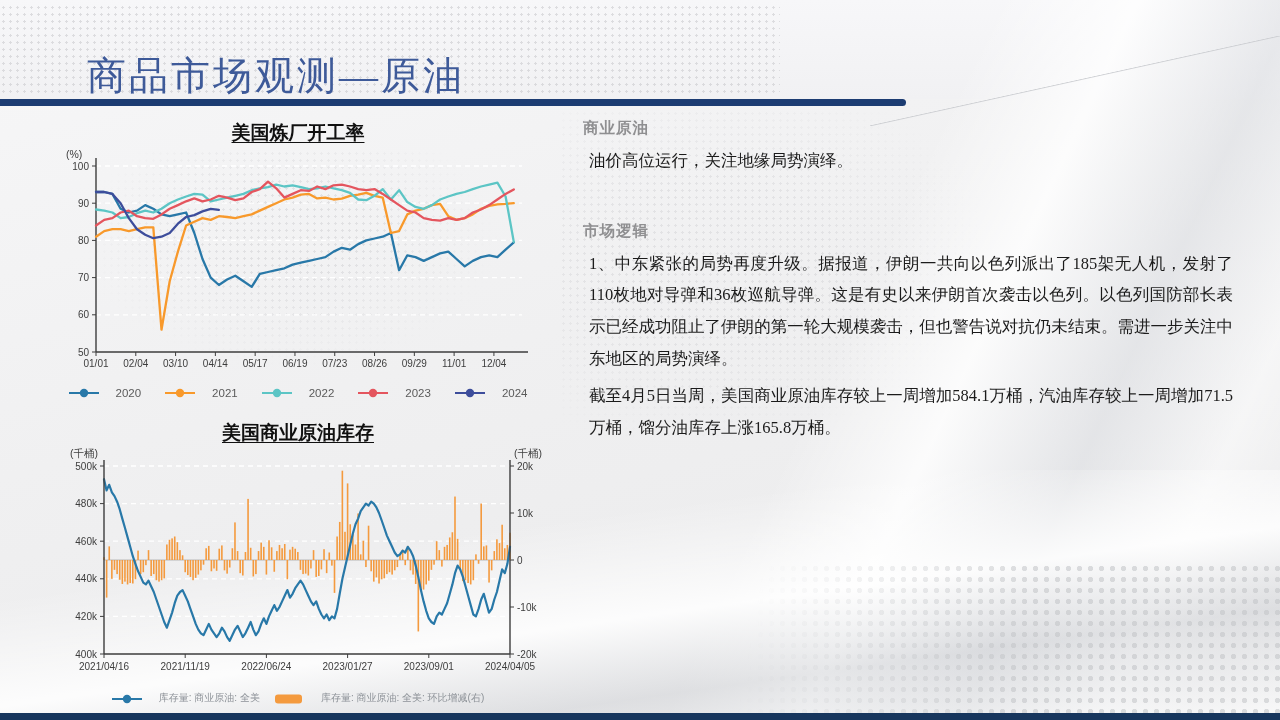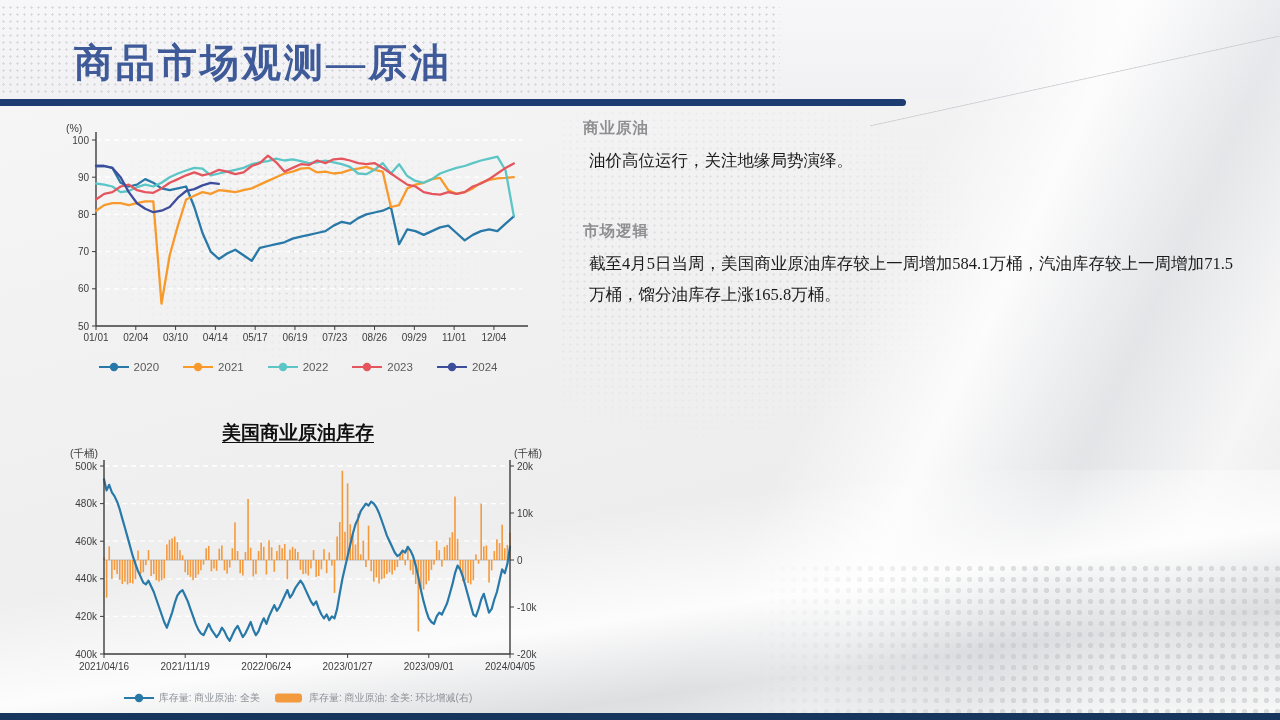--- a/index.html
+++ b/index.html
@@ -25,33 +25,33 @@
   .sw1{position:absolute;right:0;top:0;width:660px;height:720px;pointer-events:none;
     background:linear-gradient(115deg,transparent 38%,rgba(255,255,255,.8) 52%,rgba(220,222,226,.55) 68%,rgba(255,255,255,.5) 82%,transparent 92%);}
   .sw2{position:absolute;left:0;bottom:0;width:1280px;height:250px;pointer-events:none;
     background:linear-gradient(172deg,transparent 30%,rgba(255,255,255,.85) 55%,rgba(208,210,214,.5) 74%,rgba(255,255,255,.75) 100%);}
   .sw-edge{position:absolute;left:870px;top:36px;width:410px;height:90px;pointer-events:none;
     background:linear-gradient(to bottom right,transparent 49.5%,#c9cbcf 49.9%,transparent 50.5%);opacity:.9;}
   .rule{position:absolute;left:0;top:99px;width:906px;height:7px;background:#1c3c72;
     border-radius:0 10px 10px 0;}
   .bottom-bar{position:absolute;left:0;bottom:0;width:100%;height:7px;background:#17365d;}
   
-  .title{position:absolute;left:74px;top:36px;margin:0;font-size:39px;font-weight:700;
+  .title{position:absolute;left:74px;top:36px;margin:13px;font-size:39px;font-weight:400;
     letter-spacing:3px;color:#3e5a99;font-family:"Liberation Serif",serif;}
   
   .chart-block{position:absolute;left:58px;width:480px;}
   #blk1{top:120px;} #blk2{top:420px;}
   .chart-title{text-align:center;font-size:19px;font-weight:700;color:#101010;
     font-family:"Liberation Serif",serif;}
   .chart-title span{text-decoration:underline;text-underline-offset:3px;}
   .legend{display:flex;justify-content:center;align-items:center;margin-top:1px;
     font-family:"Liberation Sans",sans-serif;}
   #legend1{gap:24px;font-size:11.5px;color:#5a5a5a;}
   #legend2{gap:14px;font-size:10px;color:#8d9298;}
-  .lg-item{display:inline-flex;align-items:center;gap:5px;white-space:nowrap;}
+  .lg-item{display:inline-flex;align-items:flex-end;gap:17px;white-space:nowrap;}
   
   .text-col{position:absolute;left:583px;top:118px;width:650px;}
   .sec-h{font-family:"Liberation Sans",sans-serif;font-size:15.5px;font-weight:600;
     color:#8f8f91;letter-spacing:1px;margin:0;}
   .sec-b{font-size:16.5px;line-height:1.92;color:#1b1b1b;margin:6px 0 0 6px;text-align:justify;}
   .mt-logic{margin-top:44px;} .mt-core{margin-top:30px;}
   .footer-source{position:absolute;right:10px;top:684px;font-size:17.5px;color:#2d2d2d;
     font-family:"Liberation Serif",serif;}
   svg{display:block;}
 </style>
@@ -65,20 +65,21 @@
   <div class="dots dots-c"></div>
   <div class="rule"></div>
   <div class="sw1"></div>
   <div class="sw2"></div>
   <div class="sw-edge"></div>
   <div class="dots-hex"></div>
 
   <h1 class="title">商品市场观测—原油</h1>
 
   <div class="chart-block" id="blk1">
+    <div class="chart-title"><span>美国炼厂开工率</span></div>
     <svg id="chart1svg" width="480" height="240" viewBox="0 0 480 240">
         <line x1="38" y1="20" x2="464" y2="20" stroke="#ffffff" stroke-width="1.3" stroke-dasharray="5 4"></line>
         <line x1="34" y1="20" x2="38" y2="20" stroke="#3d3d3d" stroke-width="1"></line>
         <text x="31" y="23.5" text-anchor="end" font-size="10" fill="#3d3d3d" font-family="&quot;Liberation Sans&quot;,sans-serif">100</text>
         <line x1="38" y1="57.19999999999999" x2="464" y2="57.19999999999999" stroke="#ffffff" stroke-width="1.3" stroke-dasharray="5 4"></line>
         <line x1="34" y1="57.19999999999999" x2="38" y2="57.19999999999999" stroke="#3d3d3d" stroke-width="1"></line>
         <text x="31" y="60.69999999999999" text-anchor="end" font-size="10" fill="#3d3d3d" font-family="&quot;Liberation Sans&quot;,sans-serif">90</text>
         <line x1="38" y1="94.4" x2="464" y2="94.4" stroke="#ffffff" stroke-width="1.3" stroke-dasharray="5 4"></line>
         <line x1="34" y1="94.4" x2="38" y2="94.4" stroke="#3d3d3d" stroke-width="1"></line>
         <text x="31" y="97.9" text-anchor="end" font-size="10" fill="#3d3d3d" font-family="&quot;Liberation Sans&quot;,sans-serif">80</text>
@@ -380,17 +381,18 @@
           </svg>
           <span>库存量: 商业原油: 全美: 环比增减(右)</span>
         </span>
       </div>
   </div>
 
   <div class="text-col">
     <p class="sec-h">商业原油</p>
     <p class="sec-b">油价高位运行，关注地缘局势演绎。</p>
     <p class="sec-h mt-logic">市场逻辑</p>
+    <p class="sec-b">1、中东紧张的局势再度升级。据报道，伊朗一共向以色列派出了185架无人机，发射了110枚地对导弹和36枚巡航导弹。这是有史以来伊朗首次袭击以色列。以色列国防部长表示已经成功阻止了伊朗的第一轮大规模袭击，但也警告说对抗仍未结束。需进一步关注中东地区的局势演绎。</p>
     <p class="sec-b">截至4月5日当周，美国商业原油库存较上一周增加584.1万桶，汽油库存较上一周增加71.5万桶，馏分油库存上涨165.8万桶。</p>
   </div>
 
   <div class="bottom-bar"></div>
 </div>
 
 </body></html>

